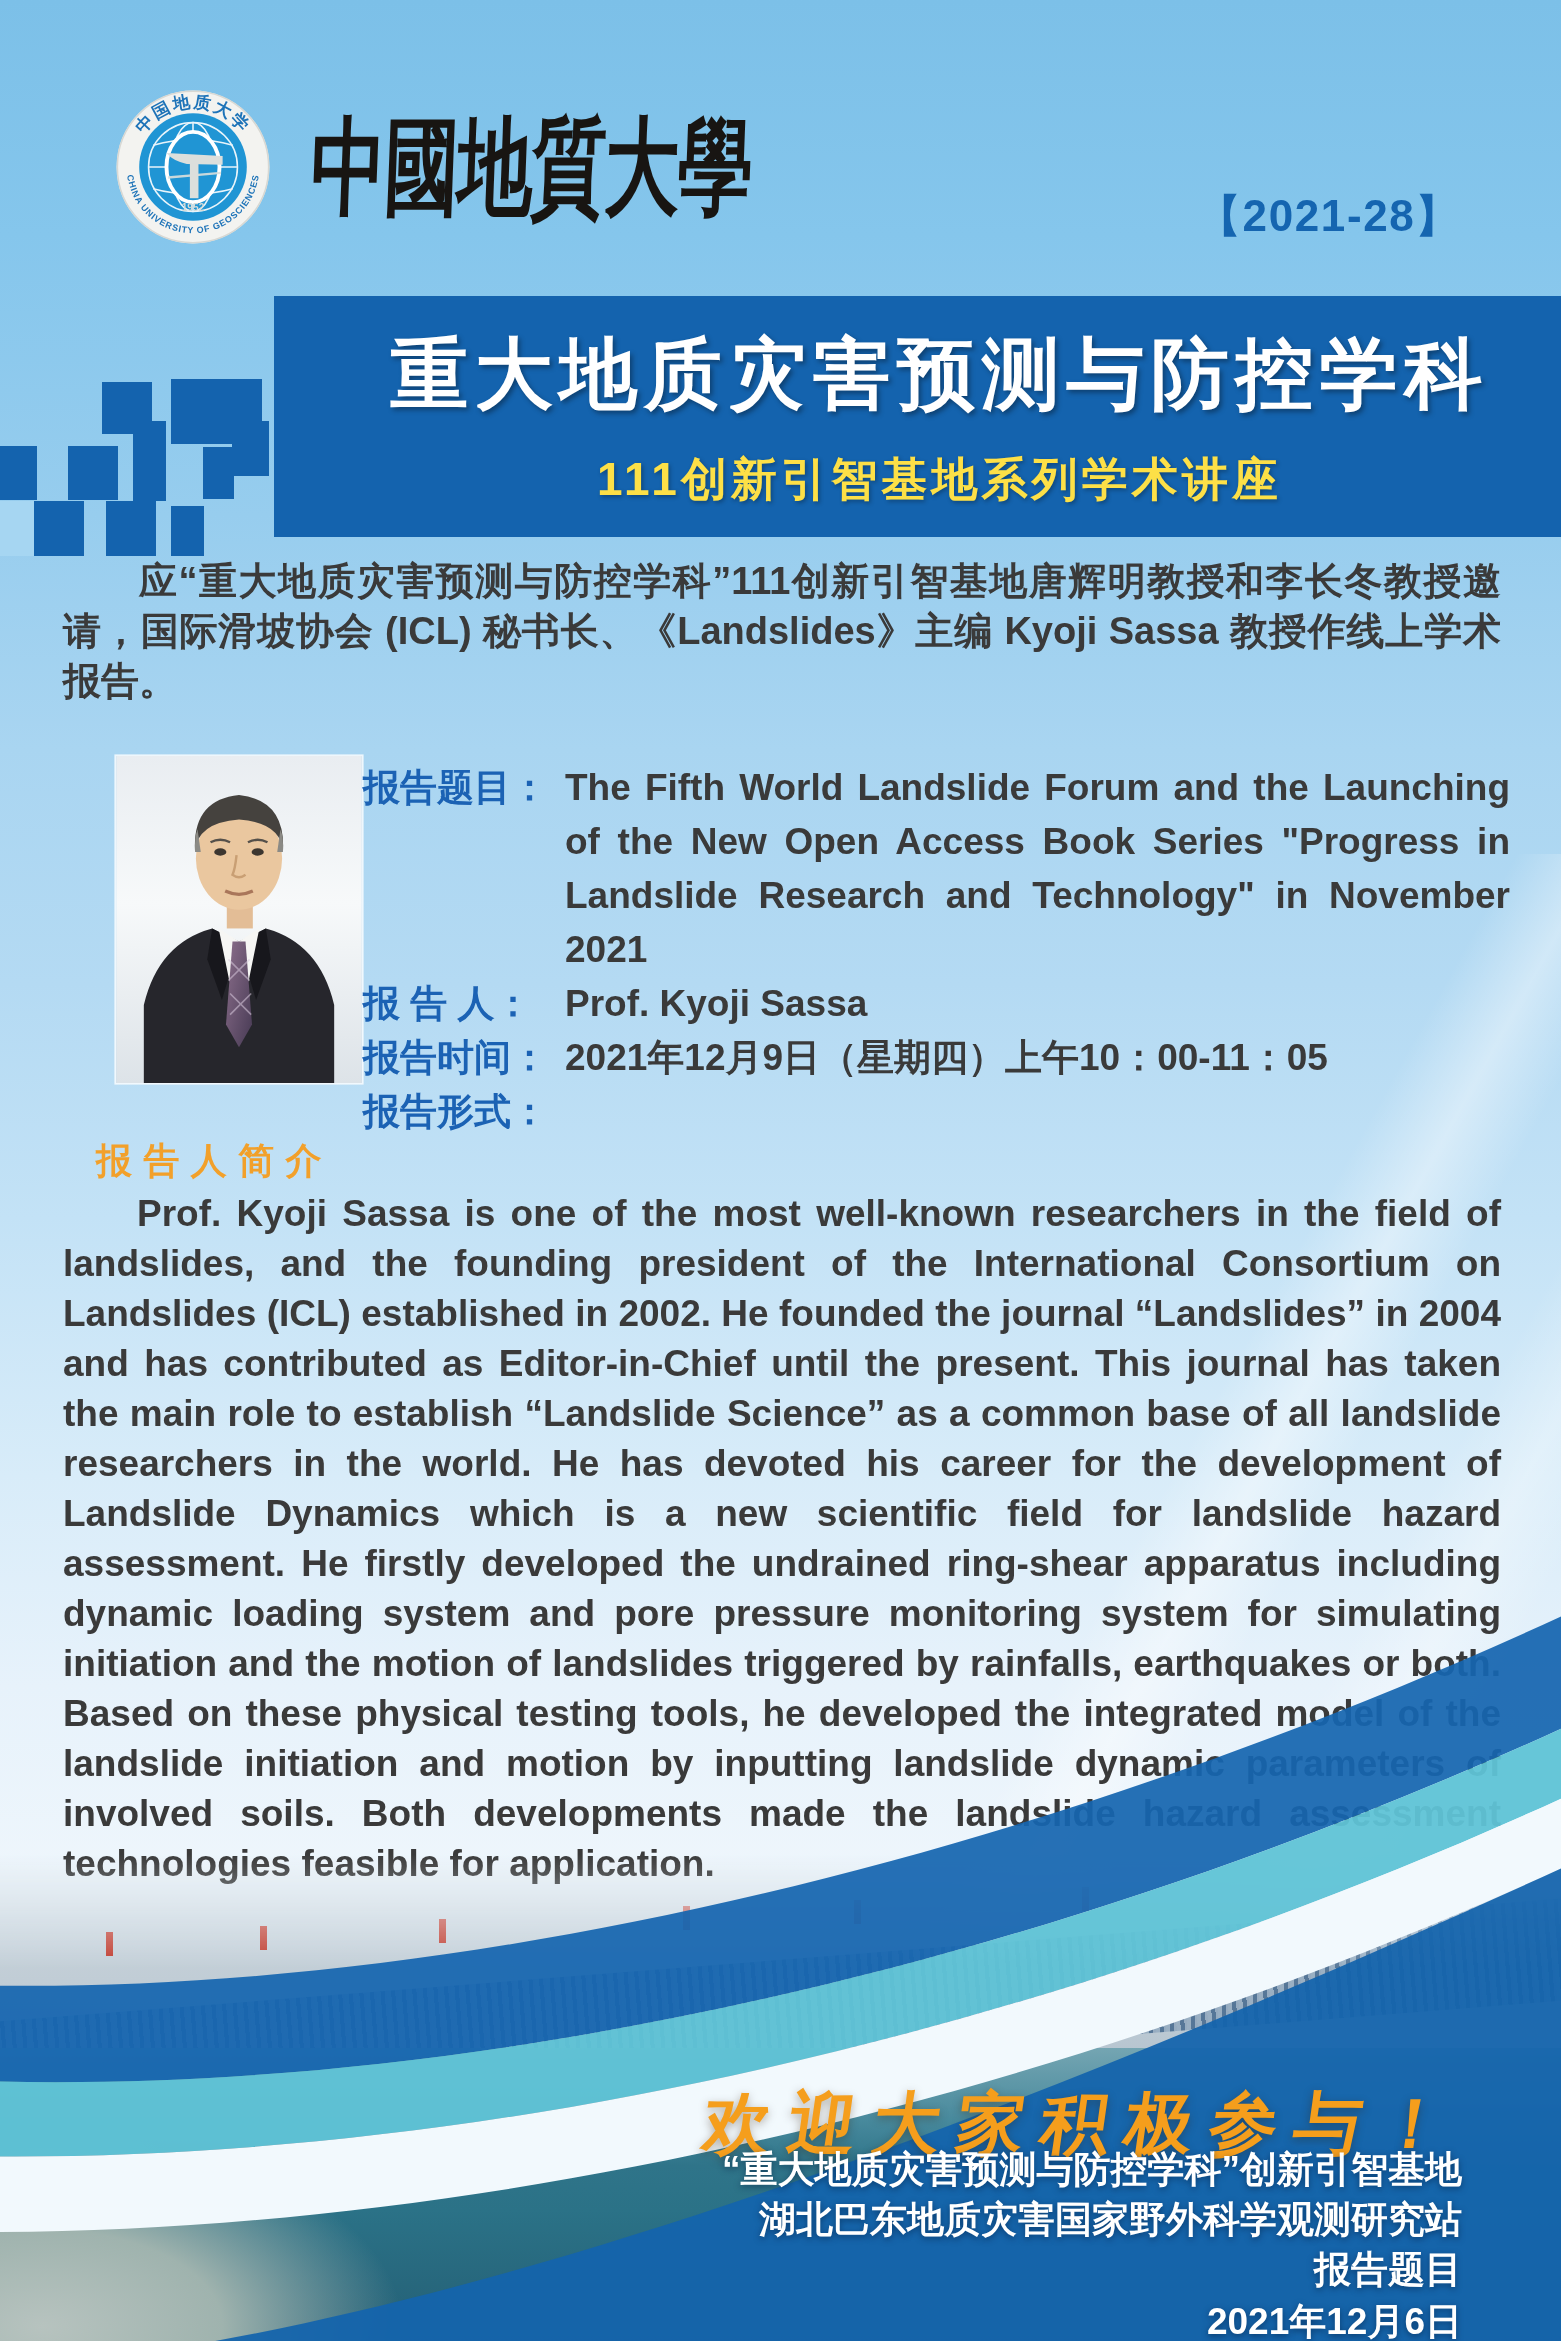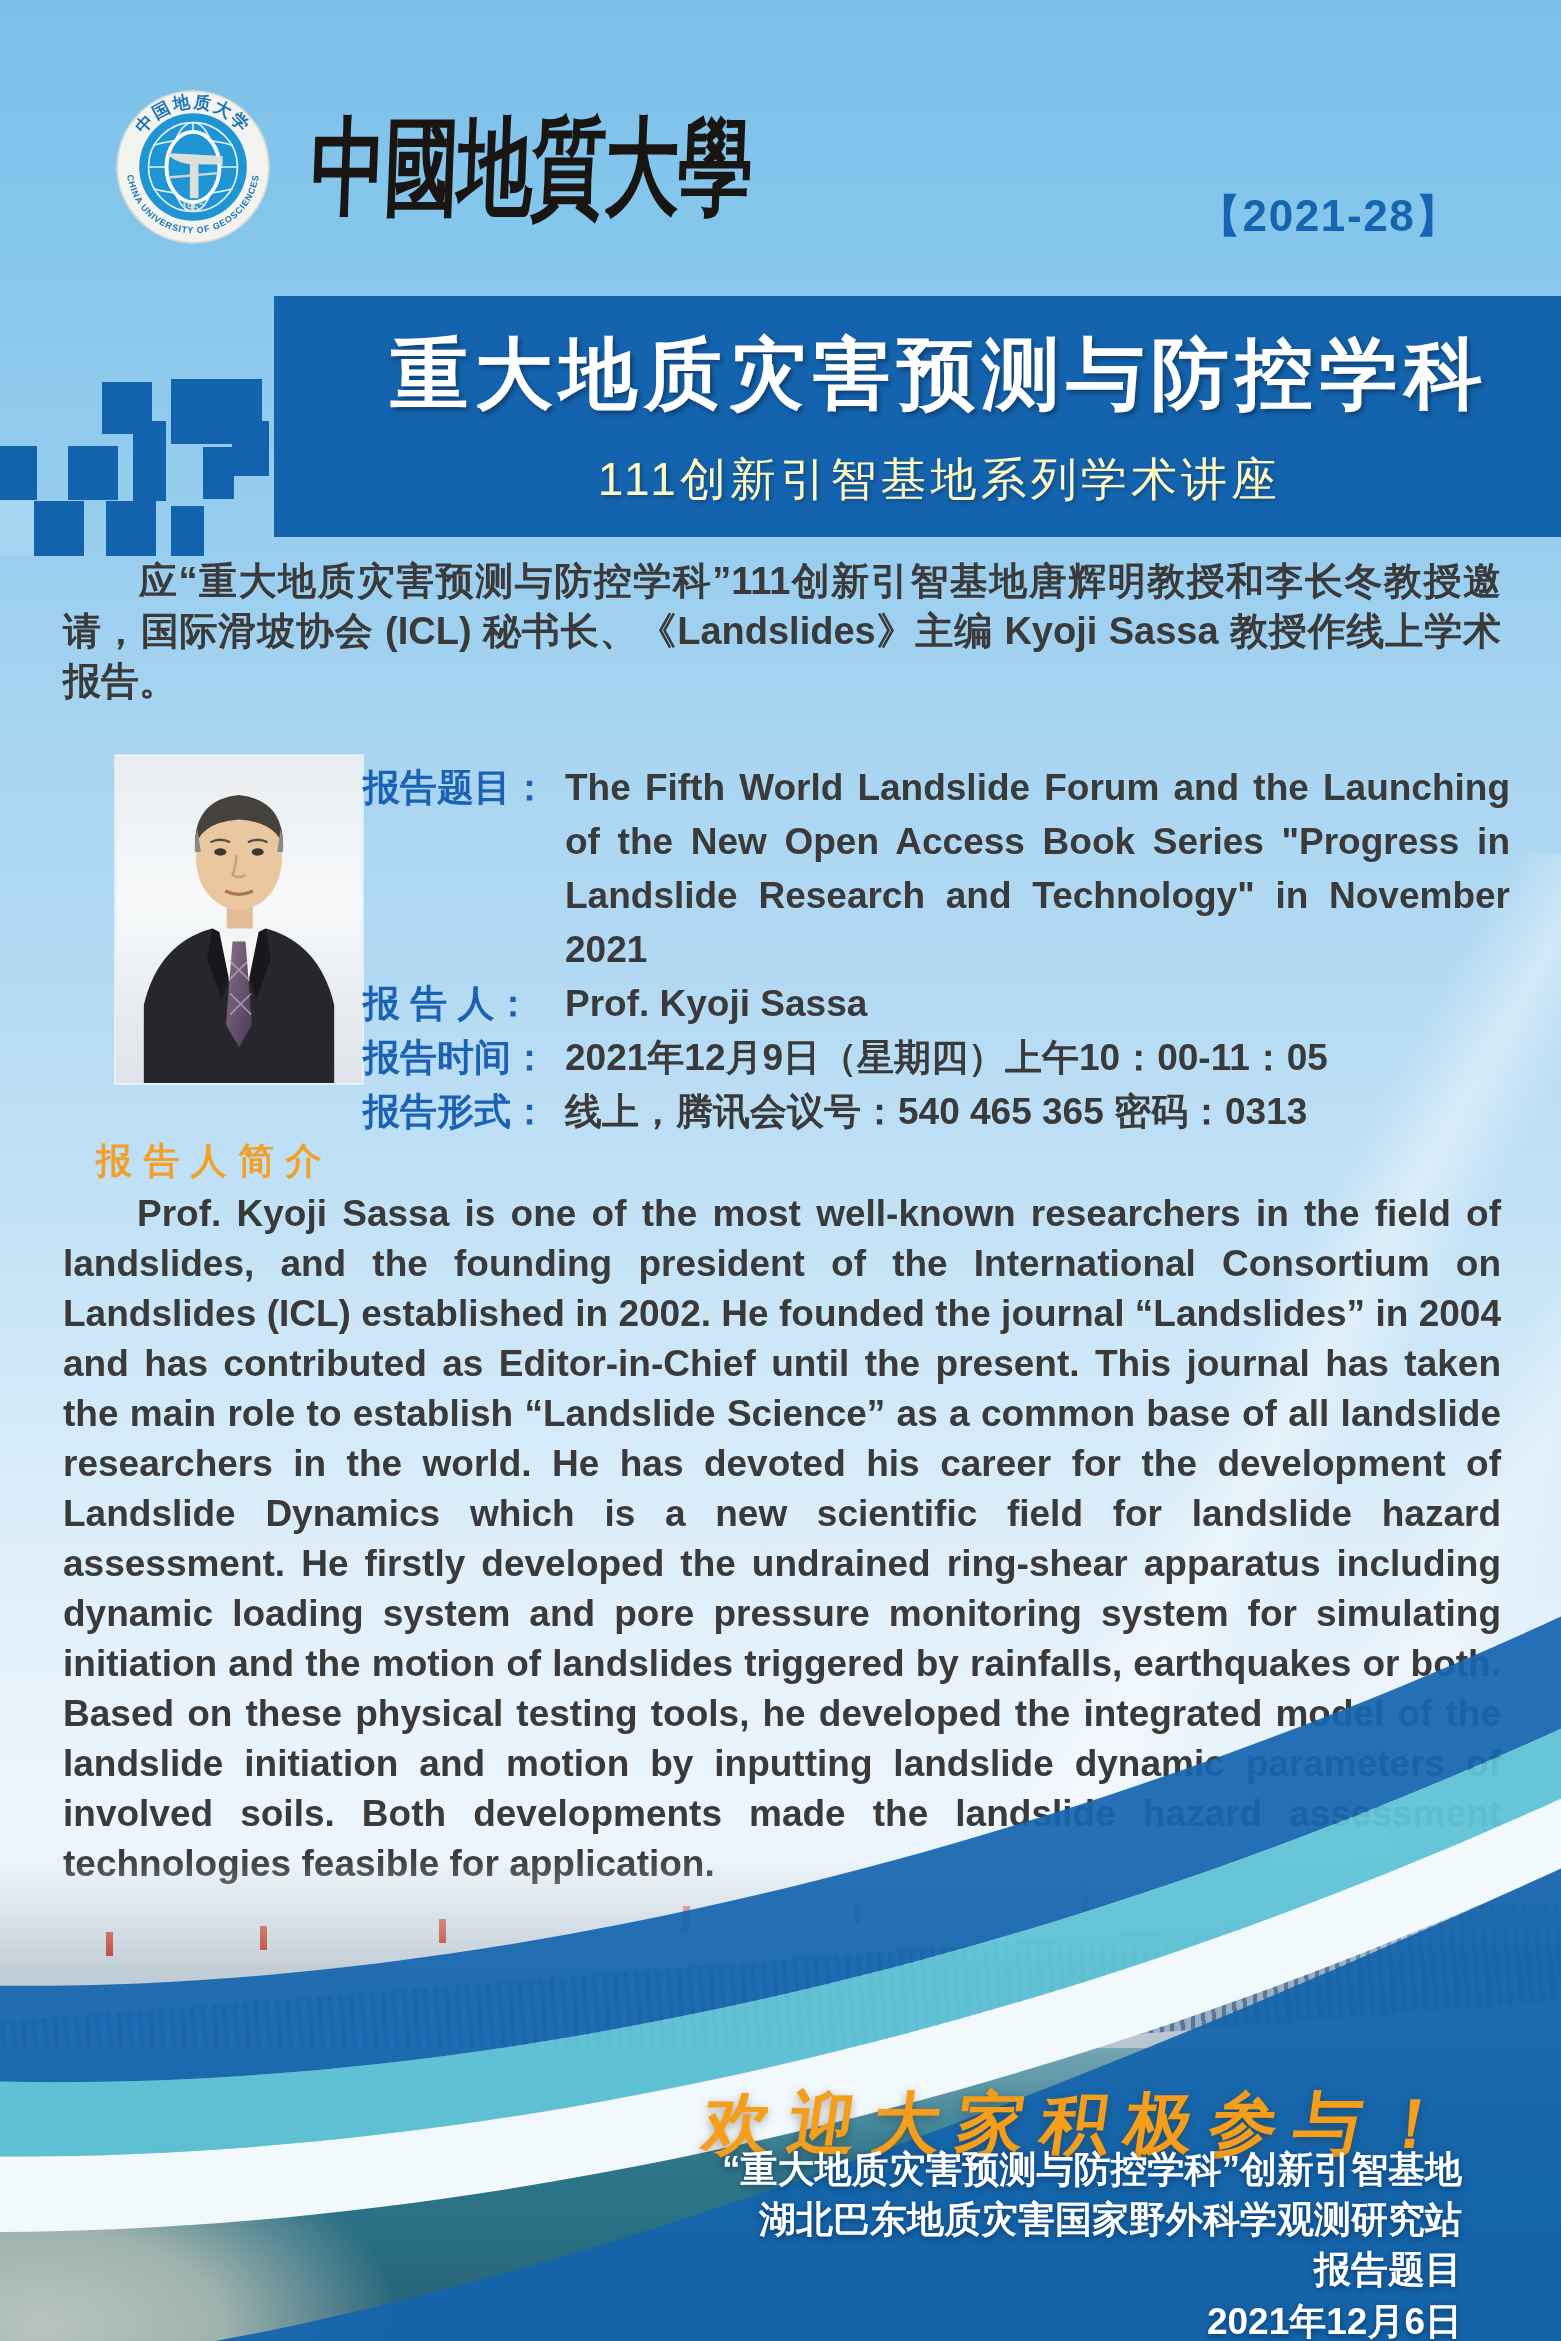--- a/index.html
+++ b/index.html
@@ -58,21 +58,21 @@
     background:var(--banner-blue);
     display:flex;flex-direction:column;align-items:center;justify-content:center;
     gap:21px;
     padding-left:44px;
   }
   .banner-title{
     font-size:78px;font-weight:900;color:#ffffff;letter-spacing:6.5px;
     text-shadow:2.4px 3.3px 5.7px rgba(0,0,0,.35);white-space:nowrap;
   }
   .banner-subtitle{
-    font-size:46px;font-weight:400;color:#fef9c3;letter-spacing:4.1px;
+    font-size:46px;font-weight:700;color:#fde047;letter-spacing:4.1px;
     text-shadow:1.6px 2.4px 4.1px rgba(0,0,0,.3);white-space:nowrap;text-align:right;
   }
   
   .mosaic span{position:absolute;display:block;background:var(--banner-blue);}
   .mosaic .lt{background:#a6d6f2;}
   
   .intro{
     position:absolute;left:63px;top:556px;width:1438px;
     font-size:38px;line-height:50px;font-weight:700;color:var(--body-text);
     text-align:justify;text-indent:2em;margin:0;
@@ -244,21 +244,20 @@
     <div class="detail-row">
       <span class="detail-label">报 告 人：</span>
       <span class="detail-value nj">Prof. Kyoji Sassa</span>
     </div>
     <div class="detail-row">
       <span class="detail-label">报告时间：</span>
       <span class="detail-value nj">2021年12月9日（星期四）上午10：00-11：05</span>
     </div>
     <div class="detail-row">
       <span class="detail-label">报告形式：</span>
-      <span class="detail-value nj">线上，腾讯会议号：540 465 365 密码：0313</span>
     </div>
   </div>
 
   <div class="bio-heading">报告人简介</div>
   <p class="bio-text">Prof. Kyoji Sassa is one of the most well-known researchers in the field of landslides, and the founding president of the International Consortium on Landslides (ICL) established in 2002. He founded the journal “Landslides” in 2004 and has contributed as Editor-in-Chief until the present. This journal has taken the main role to establish “Landslide Science” as a common base of all landslide researchers in the world. He has devoted his career for the development of Landslide Dynamics which is a new scientific field for landslide hazard assessment. He firstly developed the undrained ring-shear apparatus including dynamic loading system and pore pressure monitoring system for simulating initiation and the motion of landslides triggered by rainfalls, earthquakes or both. Based on these physical testing tools, he developed the integrated model of the landslide initiation and motion by inputting landslide dynamic parameters of involved soils. Both developments made the landslide hazard assessment technologies feasible for application.</p>
 
   <div class="bottom-photo">
     <div class="ph-sky"></div>
     <div class="ph-dam" style="background:repeating-linear-gradient(90deg,#44688d 0 4.1px,#8fa6bd 4.1px 6.5px,#94abc0 6.5px 10.6px);"></div>
     <span class="ph-crane" style="left:106px"></span>

